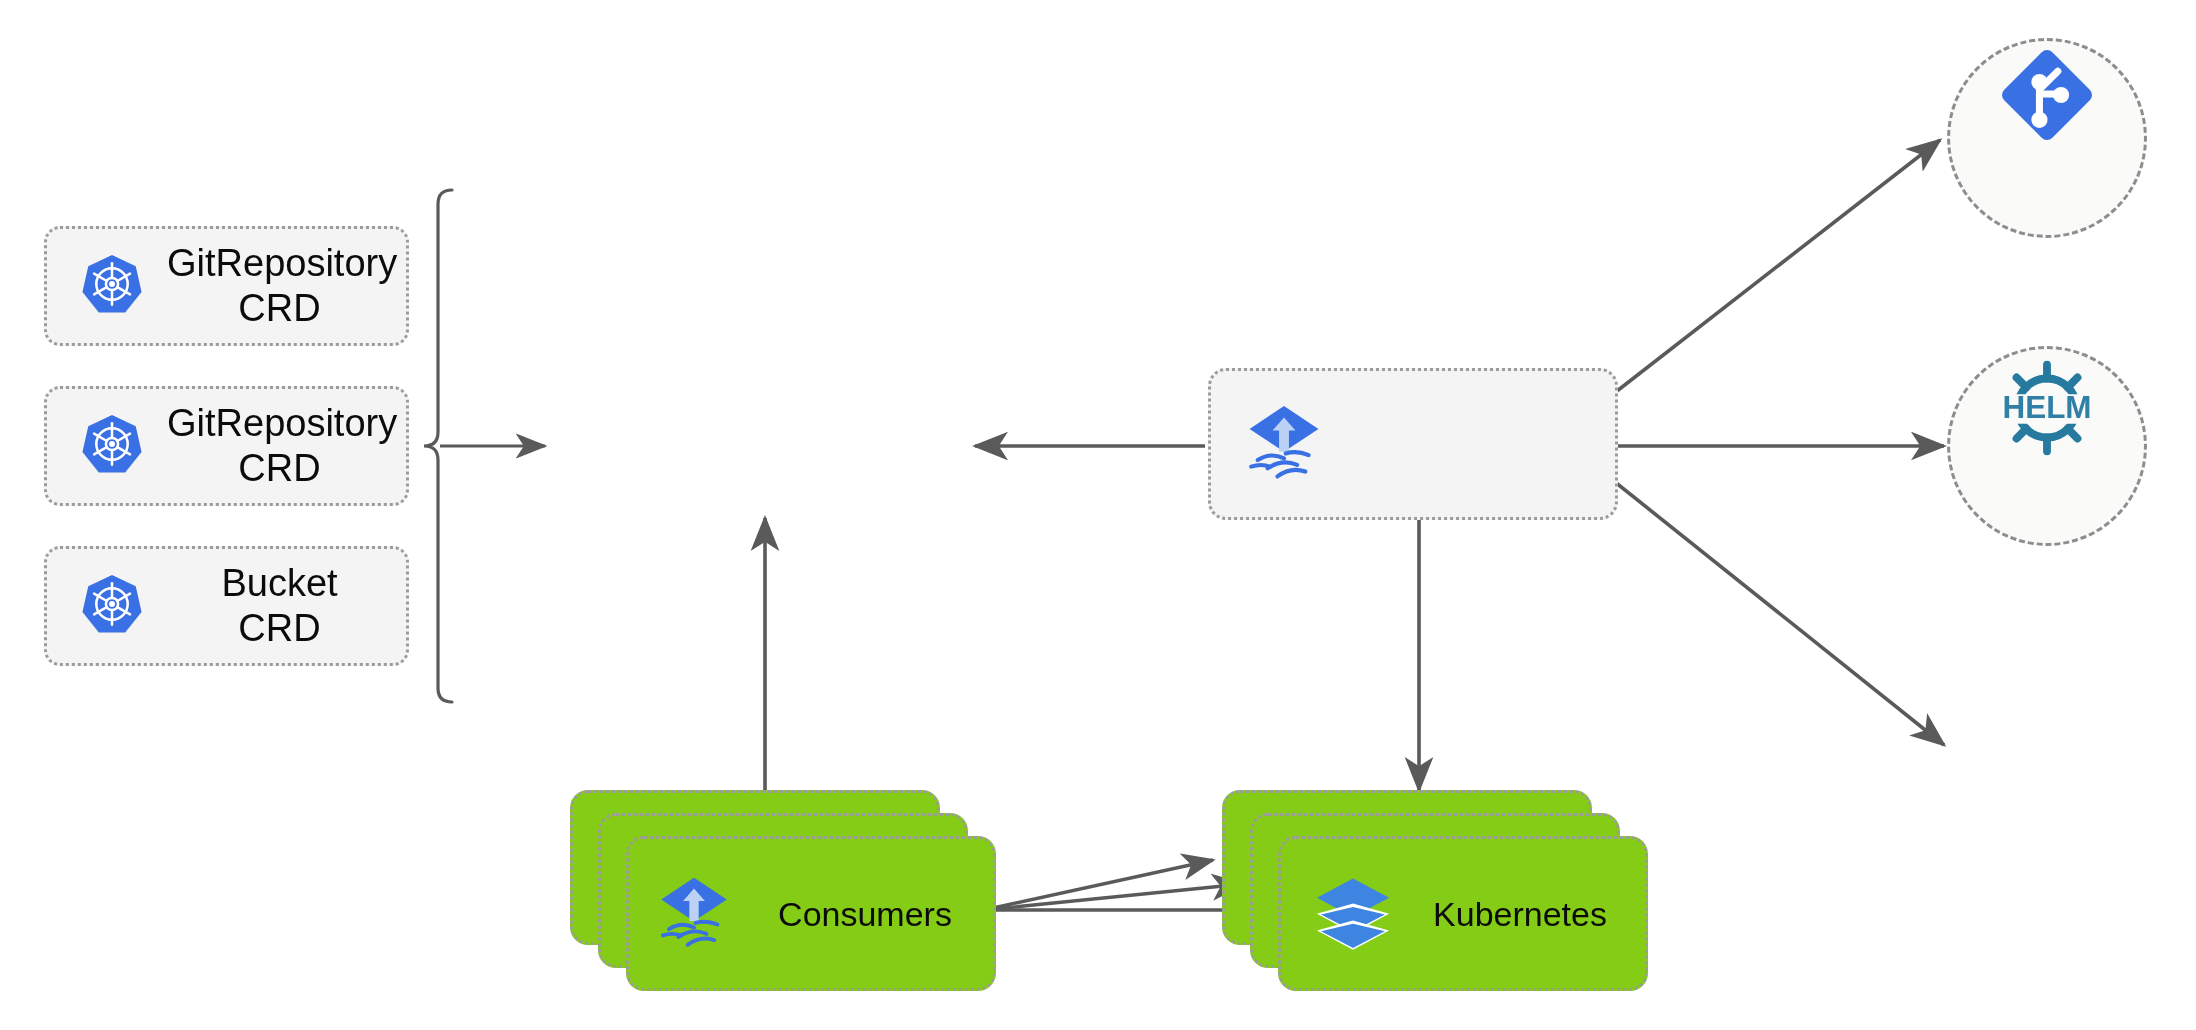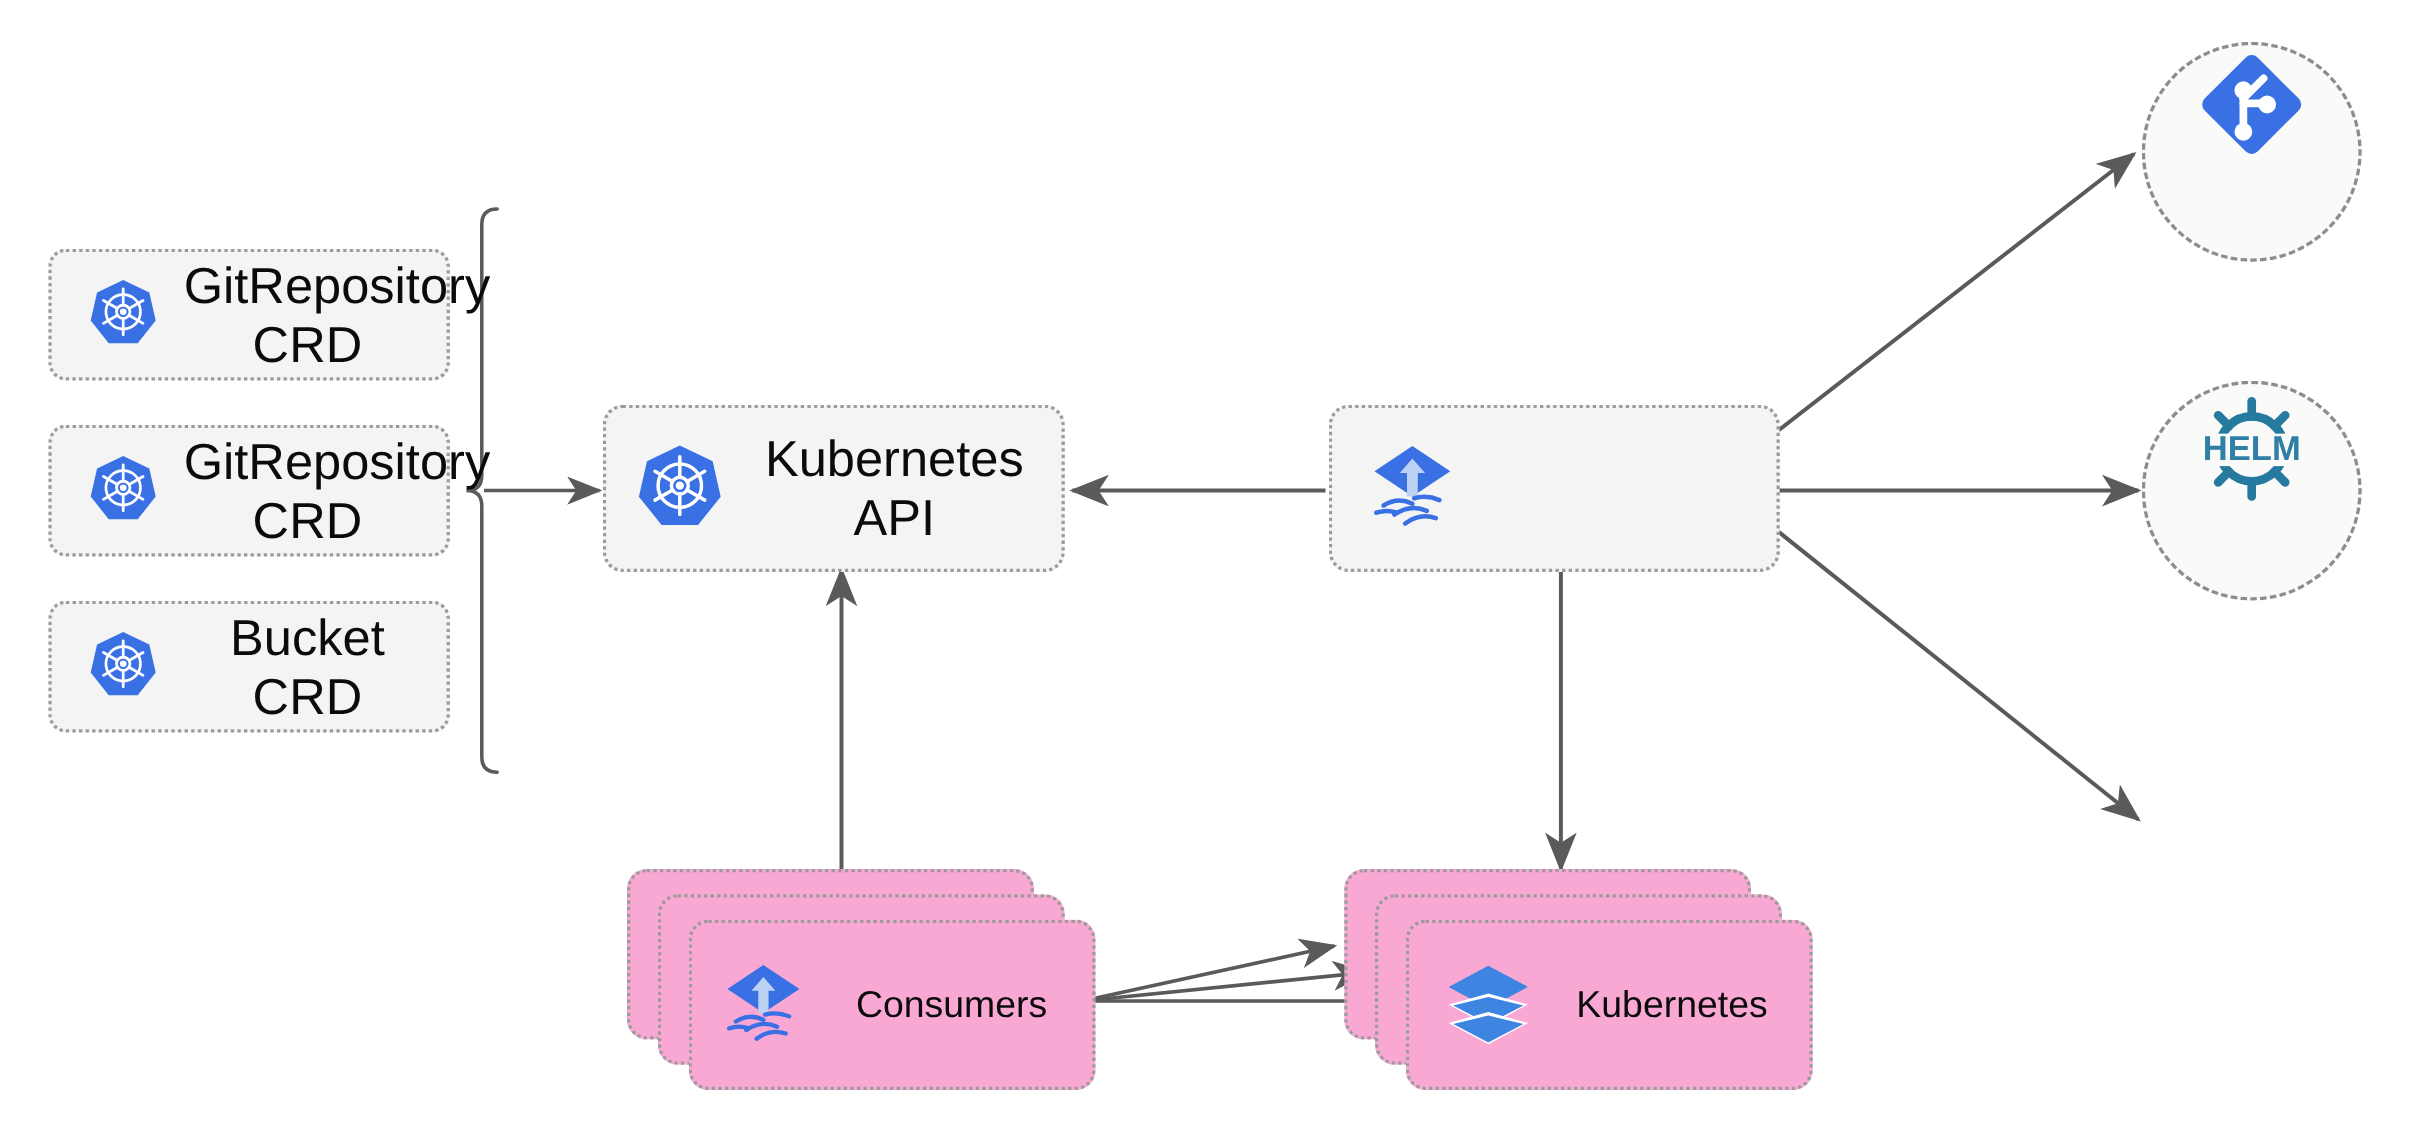--- a/index.html
+++ b/index.html
@@ -26,21 +26,21 @@
     box-sizing:border-box;
     background:#f4f4f4;
     border:3px dotted #9b9b9b;
     border-radius:18px;
     display:flex;
     align-items:center;
     justify-content:flex-start;
   }
   .node .lbl{
     color:#0b0b0b;
-    font-size:46px;
+    font-size:38px;
     line-height:1.18;
     text-align:center;
     white-space:pre-line;
   }
 
   
   .crd{
     left:44px;
     width:365px;
     height:120px;
@@ -51,21 +51,21 @@
 
   
   .bigbox .ico{ position:absolute; top:50%; transform:translateY(-50%); }
   .bigbox .lbl{ position:absolute; }
 
   
   .stack{ position:absolute; }
   .stack .card{
     position:absolute;
     box-sizing:border-box;
-    background:#f9a8d4;
+    background:#84cc16;
     border:3px dotted #9b9b9b;
     border-radius:18px;
     width:370px;
     height:155px;
   }
   .stack .card.c1{ left:0px;  top:0px;  }
   .stack .card.c2{ left:28px; top:23px; }
   .stack .card.c3{ left:56px; top:46px; width:370px; }
   .stack .ico{ position:absolute; }
   .stack .lbl{
@@ -177,39 +177,20 @@
           <line x1="13.5" y1="42.8" x2="26.6" y2="35.2"></line>
           <line x1="37.5" y1="28.9" x2="50.6" y2="21.3"></line>
         </g>
         <circle cx="32" cy="32" r="3.1" fill="#ffffff"></circle>
       </svg>
     </span>
     <span class="lbl">Bucket
 CRD</span>
   </div>
 
-  <div class="node bigbox" style="left:548px;top:368px;width:420px;height:152px;">
-    <span class="ico" style="left:28px">
-      <svg width="78" height="78" viewBox="0 0 64 64">
-        <path d="M32 2 L56.5 13.8 L62.5 40.2 L45.6 61.4 L18.4 61.4 L1.5 40.2 L7.5 13.8 Z" fill="#3970E4"></path>
-        <g fill="none" stroke="#ffffff" stroke-width="2.6" stroke-linecap="round">
-          <circle cx="32" cy="32" r="16.2"></circle>
-          <circle cx="32" cy="32" r="6.3"></circle>
-          <line x1="32" y1="10.5" x2="32" y2="25.8"></line>
-          <line x1="32" y1="38.3" x2="32" y2="53.5"></line>
-          <line x1="13.5" y1="21.3" x2="26.6" y2="28.9"></line>
-          <line x1="37.5" y1="35.2" x2="50.6" y2="42.8"></line>
-          <line x1="13.5" y1="42.8" x2="26.6" y2="35.2"></line>
-          <line x1="37.5" y1="28.9" x2="50.6" y2="21.3"></line>
-        </g>
-        <circle cx="32" cy="32" r="3.1" fill="#ffffff"></circle>
-      </svg>
-    </span>
-    <span class="lbl" style="left:126px;right:16px;top:50%;transform:translateY(-50%);">Kubernetes API</span>
-  </div>
 
   <div class="node bigbox" style="left:1208px;top:368px;width:410px;height:152px;">
     <span class="ico" style="left:32px">
       <svg width="82" height="82" viewBox="0 0 100 100">
         <path d="M50 6 L92 34 L50 62 L8 34 Z" fill="#3970E4"></path>
         <path d="M50 20 L64 36 L56 36 L56 62 L44 62 L44 36 L36 36 Z" fill="#BBD2F5"></path>
         <g stroke="#3970E4" stroke-width="5" stroke-linecap="round" fill="none">
           <path d="M18 72 Q 34 62 50 70"></path>
           <path d="M30 82 Q 48 70 66 78"></path>
           <path d="M42 92 Q 58 80 76 86"></path>

